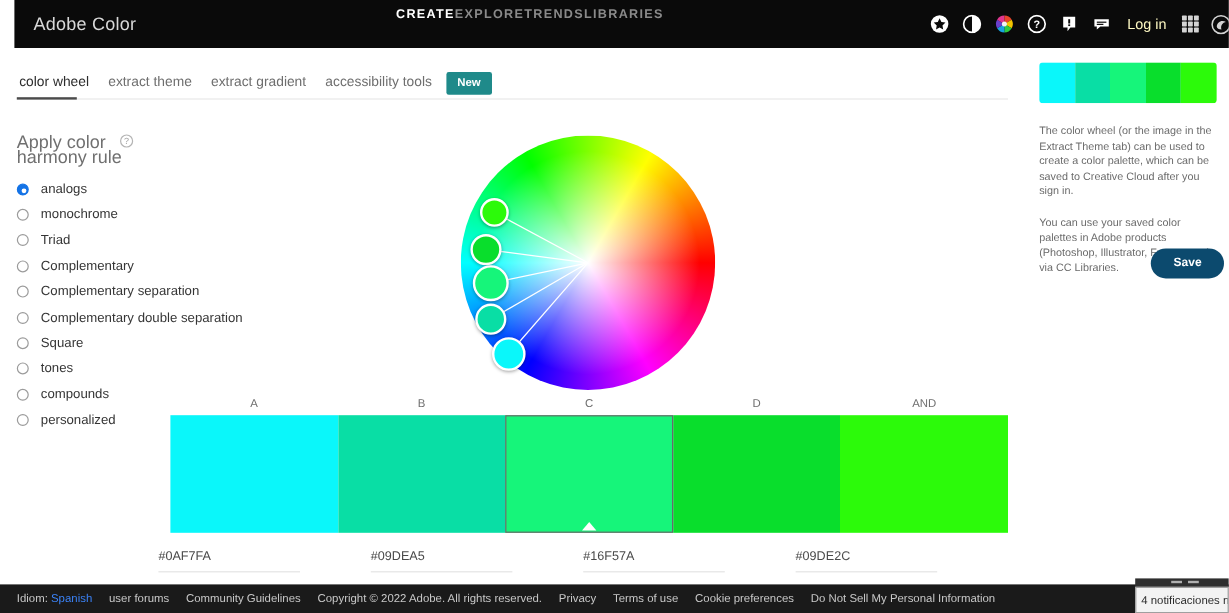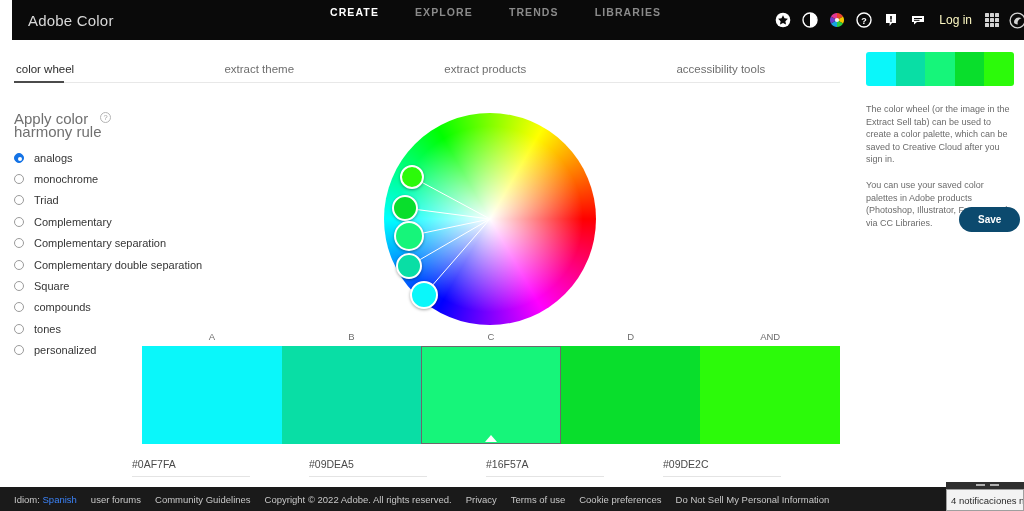--- a/index.html
+++ b/index.html
@@ -17,21 +17,21 @@
     width: 1024px; height: 40px;
     background: #0a0a0a;
     display: flex; align-items: center;
   }
   .brand {
     color: #d8d8d8; font-size: 15px; letter-spacing: .2px;
     margin-left: 16px; white-space: nowrap;
   }
   .main-nav {
     position: absolute; left: 318px; top: 0; height: 23px;
-    display: flex; align-items: center; gap: 36px;
+    display: flex; align-items: center; 
   }
   .nav-item {
     font-size: 10.5px; font-weight: bold; letter-spacing: 1.1px;
     color: #8a8a8a; white-space: nowrap;
   }
   .nav-item.active { color: #ffffff; }
 
   .header-right {
     position: absolute; right: 10px; top: 0; height: 40px;
     display: flex; align-items: center; gap: 10px;
@@ -47,21 +47,21 @@
   .grid-icon {
     width: 14px; height: 14px;
     display: grid; grid-template-columns: repeat(3,1fr); grid-template-rows: repeat(3,1fr);
     gap: 1.6px;
   }
   .grid-icon i { background: #d4d4d4; border-radius: .5px; display: block; }
 
   
   .tabs-row {
     position: absolute; top: 56px; left: 0; width: 949px; height: 26px;
-    display: flex; align-items: center; justify-content: space-between;
+    display: flex; align-items: center;
   }
   .tab {
     font-size: 11.5px; color: #6e6e6e; margin-left: 16px; white-space: nowrap;
   }
   .tab.active { color: #2c2c2c; }
   .new-badge {
     margin-left: 12px;
     background: #1f8a8a; color: #fff;
     font-size: 9.5px; font-weight: bold;
     padding: 4px 9px; border-radius: 2px;
@@ -277,21 +277,21 @@
         <circle cx="8.5" cy="8.5" r="7.4" fill="none" stroke="#d4d4d4" stroke-width="1.3"></circle>
         <path d="M5 10.2c0-2.6 2.1-4.8 4.8-4.8 1.1 0 2 .3 2.8.9-1 .1-2 .6-2.7 1.4-.9.9-1.3 2-1.3 3.2 0 .6.1 1.1.3 1.6-2.1-.2-3.9-1-3.9-2.3z" fill="#d4d4d4"></path>
       </svg>
     </div>
   </div>
 </div>
 
 <div class="tabs-row">
   <div class="tab active">color wheel</div>
   <div class="tab">extract theme</div>
-  <div class="tab">extract products</div>
+  <div class="tab">extract gradient</div>
   <div class="tab">accessibility tools</div>
   <div class="new-badge">New</div>
 </div>
 <div class="tab-divider"></div>
 <div class="tab-underline"></div>
 
 <div class="harmony-label">Apply color harmony rule</div>
 <div class="help-circle">?</div>
 
 <div class="rules">
@@ -318,25 +318,25 @@
   <div class="rule">
     <span class="radio"></span>
     <span class="rule-label">Complementary double separation</span>
   </div>
   <div class="rule">
     <span class="radio"></span>
     <span class="rule-label">Square</span>
   </div>
   <div class="rule">
     <span class="radio"></span>
+    <span class="rule-label">tones</span>
+  </div>
+  <div class="rule">
+    <span class="radio"></span>
     <span class="rule-label">compounds</span>
-  </div>
-  <div class="rule">
-    <span class="radio"></span>
-    <span class="rule-label">tones</span>
   </div>
   <div class="rule">
     <span class="radio"></span>
     <span class="rule-label">personalized</span>
   </div>
 </div>
 
 <div class="wheel-wrap">
   <div class="wheel"></div>
   <svg class="wheel-lines" viewBox="0 0 212 212">
@@ -391,21 +391,21 @@
 </div>
 
 <div class="panel">
   <div class="panel-gradient">
     <span style="background:#0AF7FA;"></span>
     <span style="background:#09DEA5;"></span>
     <span style="background:#16F57A;"></span>
     <span style="background:#09DE2C;"></span>
     <span style="background:#2CFA0A;"></span>
   </div>
-  <div class="panel-text">The color wheel (or the image in the Extract Sell tab) can be used to create a color palette, which can be saved to Creative Cloud after you sign in.</div>
+  <div class="panel-text">The color wheel (or the image in the Extract Theme tab) can be used to create a color palette, which can be saved to Creative Cloud after you sign in.</div>
   <div class="panel-text second">You can use your saved color palettes in Adobe products (Photoshop, Illustrator, Fresco, etc.) via CC Libraries.</div>
   <div class="save-btn">Save</div>
 </div>
 
 <div class="footer">
   <div class="foot-item">
     <span>Idiom:</span>
     <span class="foot-lang-link">Spanish</span>
   </div>
   <div class="foot-item">user forums</div>

